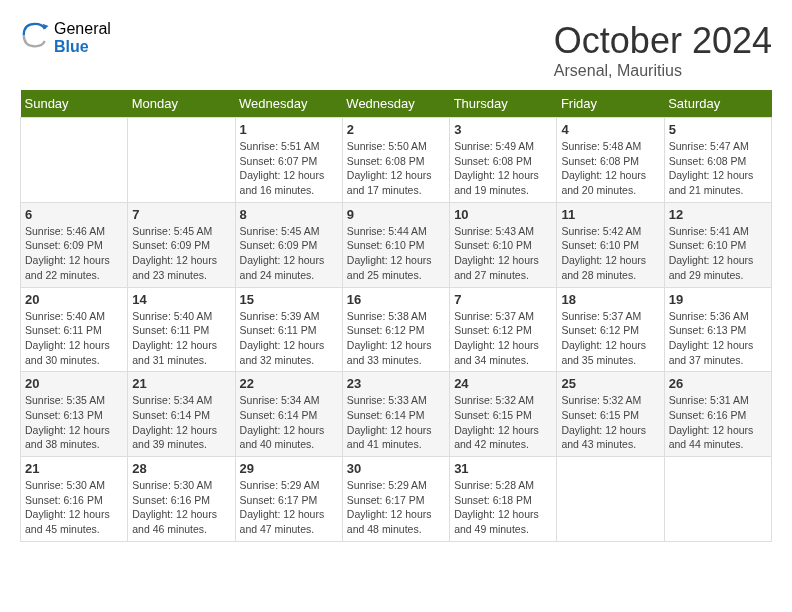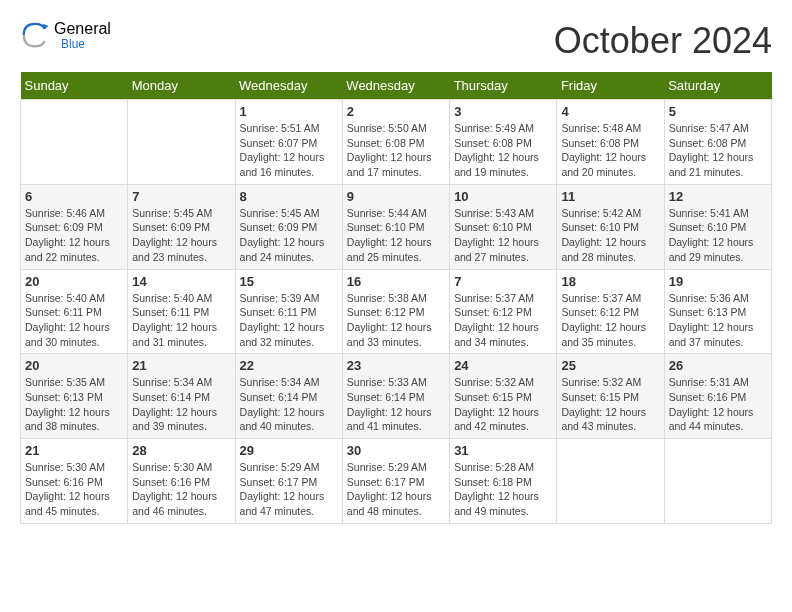--- a/index.html
+++ b/index.html
@@ -19,24 +19,23 @@
     .logo {
       display: flex;
       align-items: flex-start;
     }
     .logo-text {
       display: flex;
       flex-direction: column;
       line-height: 1.1;
     }
     .logo-blue {
-      font-size: 12px;
-      font-weight: normal;
+      font-size: 16px;
+      font-weight: bold;
       color: #1a6fc4;
-      margin-left: 7px;
     }
     .logo-icon {
       width: 30px;
       height: 30px;
       margin-right: 4px;
     }
     .title-area {
       text-align: left;
     }
     .month-title {
@@ -99,20 +98,21 @@
         <path d="M33 12 L38 8 L30 5 Z" fill="#1a6fc4"></path>
         <path d="M5 20 Q5 35 20 35 Q30 35 33 28" stroke="#aaa" stroke-width="3" fill="none"></path>
       </svg>
       <div class="logo-text">
         <span>General</span>
         <span class="logo-blue">Blue</span>
       </div>
     </div>
     <div class="title-area">
       <div class="month-title">October 2024</div>
+      <div class="location">Arsenal, Mauritius</div>
     </div>
   </div>
 
   <table class="calendar">
     <thead>
       <tr>
       <th>Sunday</th>
           <th>Monday</th>
           <th>Wednesday</th>
           <th>Wednesday</th>

